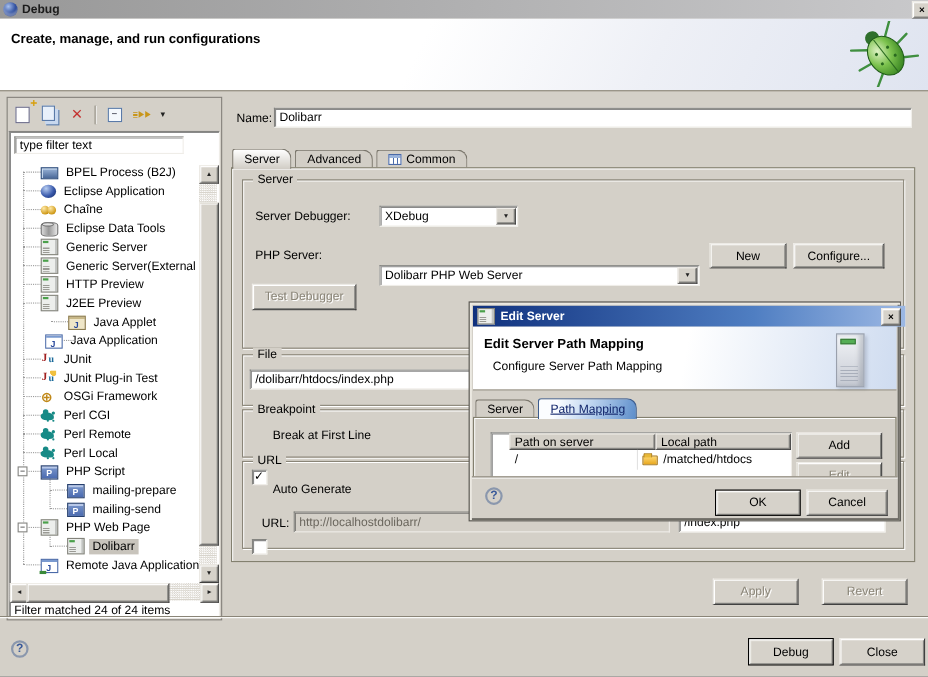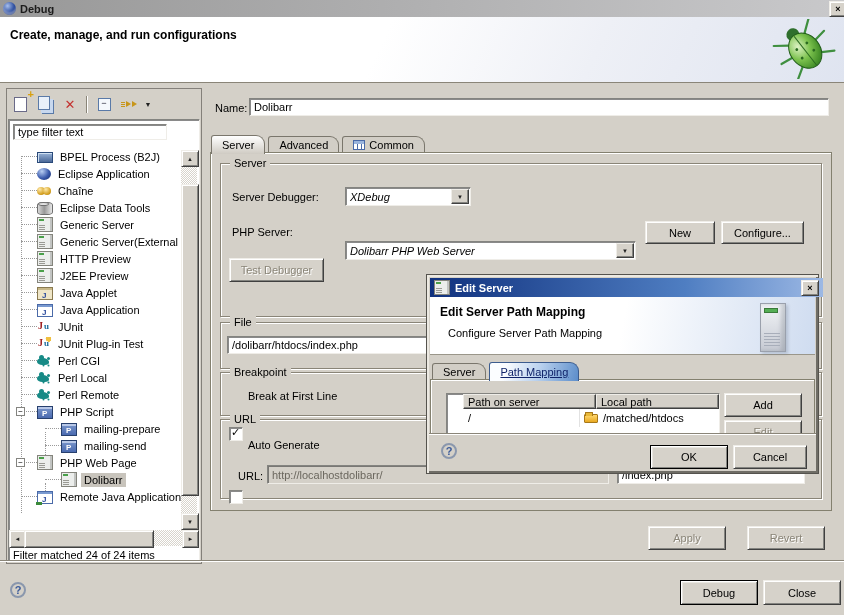--- a/index.html
+++ b/index.html
@@ -17,21 +17,21 @@
     box-shadow:inset 1px 1px 0 rgba(60,60,60,.6);font:11px "Liberation Sans","DejaVu Sans",sans-serif;
     padding:0 4px;display:flex;align-items:center;box-sizing:border-box;}
   input.field{outline:none;}
   .field.disabled{background:#d4d0c8;color:#6b675e;}
   .grp{border:1px solid #8a8578;box-shadow:inset 1px 1px 0 #fff,1px 1px 0 #fff;}
   .grp-t{position:absolute;top:-7px;left:9px;background:#d4d0c8;padding:0 4px;line-height:13px;}
   .hr-groove{height:0;border-top:1px solid #8a8578;border-bottom:1px solid #fff;}
 
   
   .combo{position:relative;background:#fff;border:1px solid;border-color:#848480 #efede8 #efede8 #848480;
-    box-shadow:inset 1px 1px 0 rgba(60,60,60,.6);display:flex;align-items:center;padding:0 20px 0 4px;box-sizing:border-box;font-style:italic;}
+    box-shadow:inset 1px 1px 0 rgba(60,60,60,.6);display:flex;align-items:center;padding:0 20px 0 4px;box-sizing:border-box;}
   .combo .cbtn{position:absolute;top:1px;right:1px;bottom:1px;width:16px;background:#d6d2ca;
     border:1px solid;border-color:#efede8 #404040 #404040 #efede8;box-shadow:inset -1px -1px 0 #848480;
     display:flex;align-items:center;justify-content:center;font-size:6px;color:#222;}
 
   
   .tabbar{display:flex;align-items:flex-end;}
   .tab{height:16px;line-height:16px;padding:0 10px;background:#d2cec6;border:1px solid #7a766c;border-bottom:none;
     border-radius:3px 9px 0 0;margin-right:3px;position:relative;white-space:nowrap;display:flex;align-items:center;gap:4px;}
   .tab.active{height:18px;line-height:18px;background:linear-gradient(#ffffff,#cfcbc3);margin-bottom:-1px;z-index:3;}
   .tab.activeblue{height:18px;line-height:18px;margin-bottom:-1px;z-index:3;
@@ -227,47 +227,51 @@
             <span class="tlabel">Generic Server(External La</span>
           </div>
         <div class="trow" style="padding-left:28px;">
             <span class="ic ic-server"></span>
             <span class="tlabel">HTTP Preview</span>
           </div>
         <div class="trow" style="padding-left:28px;">
             <span class="ic ic-server"></span>
             <span class="tlabel">J2EE Preview</span>
           </div>
-        <div class="trow" style="padding-left:28px;">
+        <div class="trow" style="padding-left:28px;margin-left:25px;">
             <span class="ic ic-japplet"></span>
             <span class="tlabel">Java Applet</span>
           </div>
-        <div class="trow" style="padding-left:28px;">
+        <div class="trow" style="margin-left:32px;">
             <span class="ic ic-java"></span>
             <span class="tlabel">Java Application</span>
           </div>
         <div class="trow" style="padding-left:28px;">
             <span class="ic ic-junit"></span>
             <span class="tlabel">JUnit</span>
           </div>
         <div class="trow" style="padding-left:28px;">
             <span class="ic ic-junit ic-junitp"></span>
             <span class="tlabel">JUnit Plug-in Test</span>
           </div>
         <div class="trow" style="padding-left:28px;">
+            <span class="ic ic-osgi"></span>
+            <span class="tlabel">OSGi Framework</span>
+          </div>
+        <div class="trow" style="padding-left:28px;">
             <span class="ic ic-perl"></span>
             <span class="tlabel">Perl CGI</span>
           </div>
         <div class="trow" style="padding-left:28px;">
             <span class="ic ic-perl"></span>
+            <span class="tlabel">Perl Remote</span>
+          </div>
+        <div class="trow" style="padding-left:28px;">
+            <span class="ic ic-perl"></span>
             <span class="tlabel">Perl Local</span>
-          </div>
-        <div class="trow" style="padding-left:28px;">
-            <span class="ic ic-perl"></span>
-            <span class="tlabel">Perl Remote</span>
           </div>
         <div class="trow" style="padding-left:28px;">
             <span class="expander">−</span>
             <span class="ic ic-php"></span>
             <span class="tlabel">PHP Script</span>
           </div>
         <div class="trow d2" style="padding-left:52px;">
             <span class="ic ic-php"></span>
             <span class="tlabel">mailing-prepare</span>
           </div>

